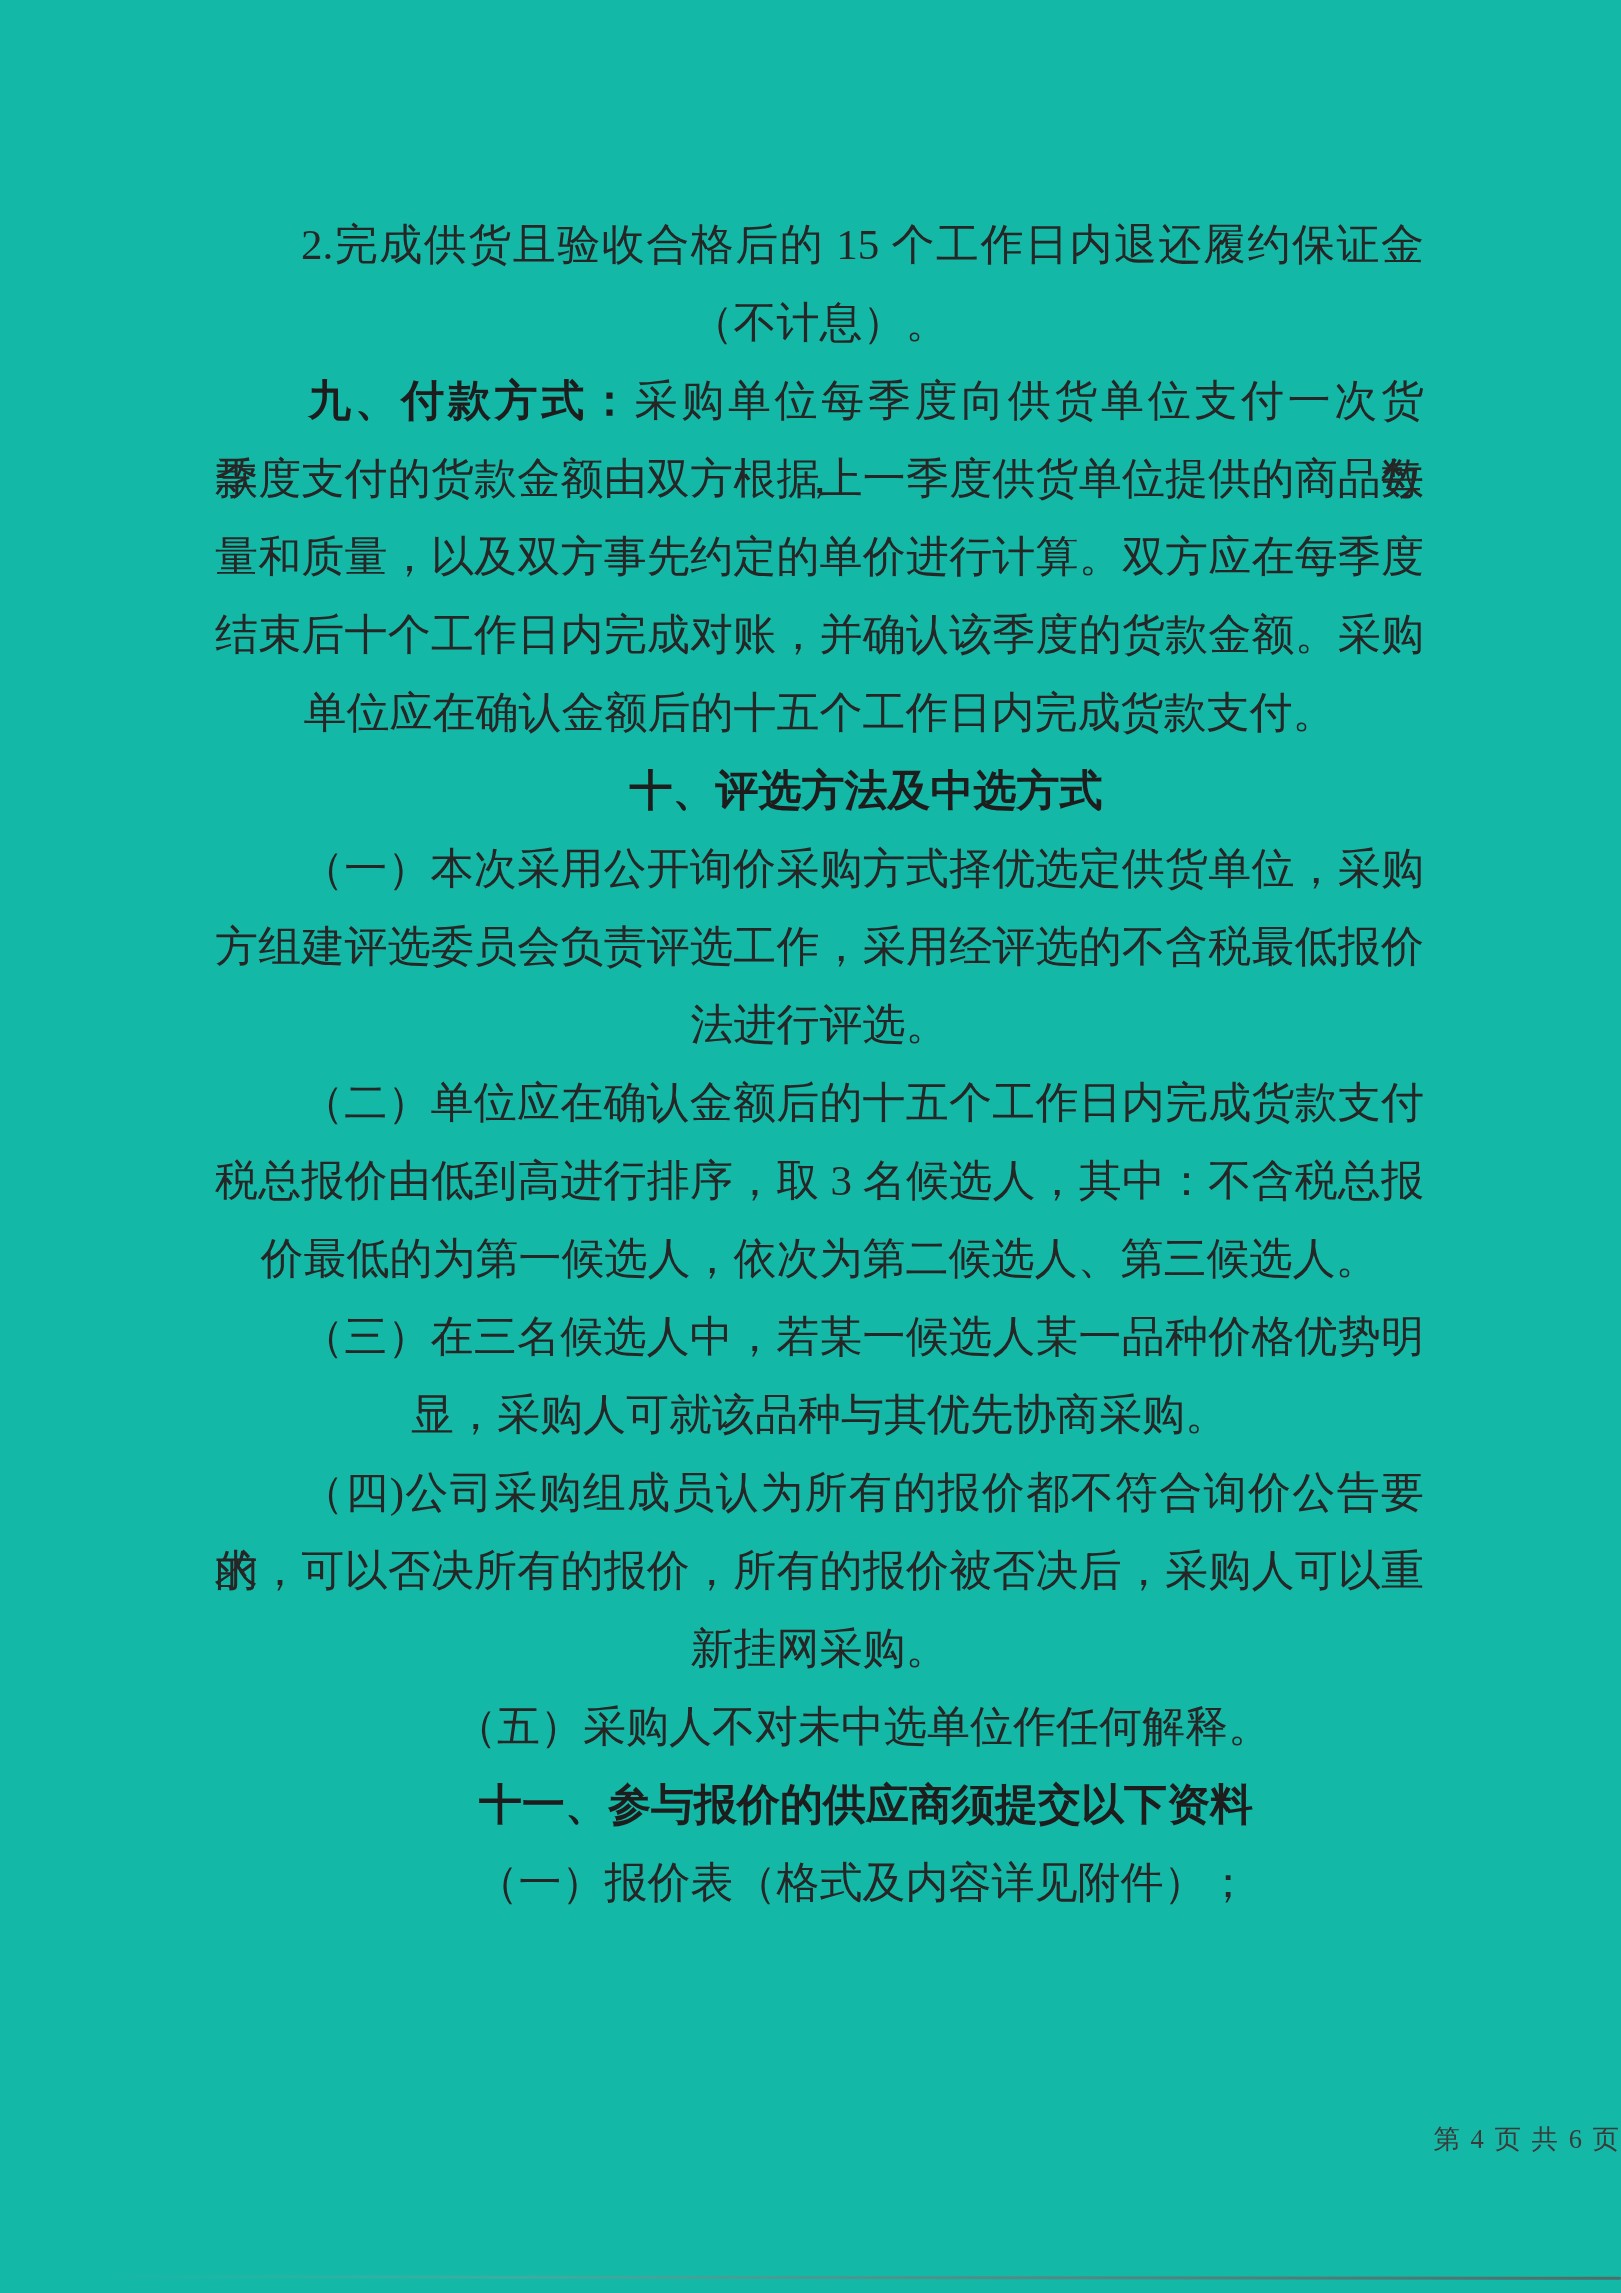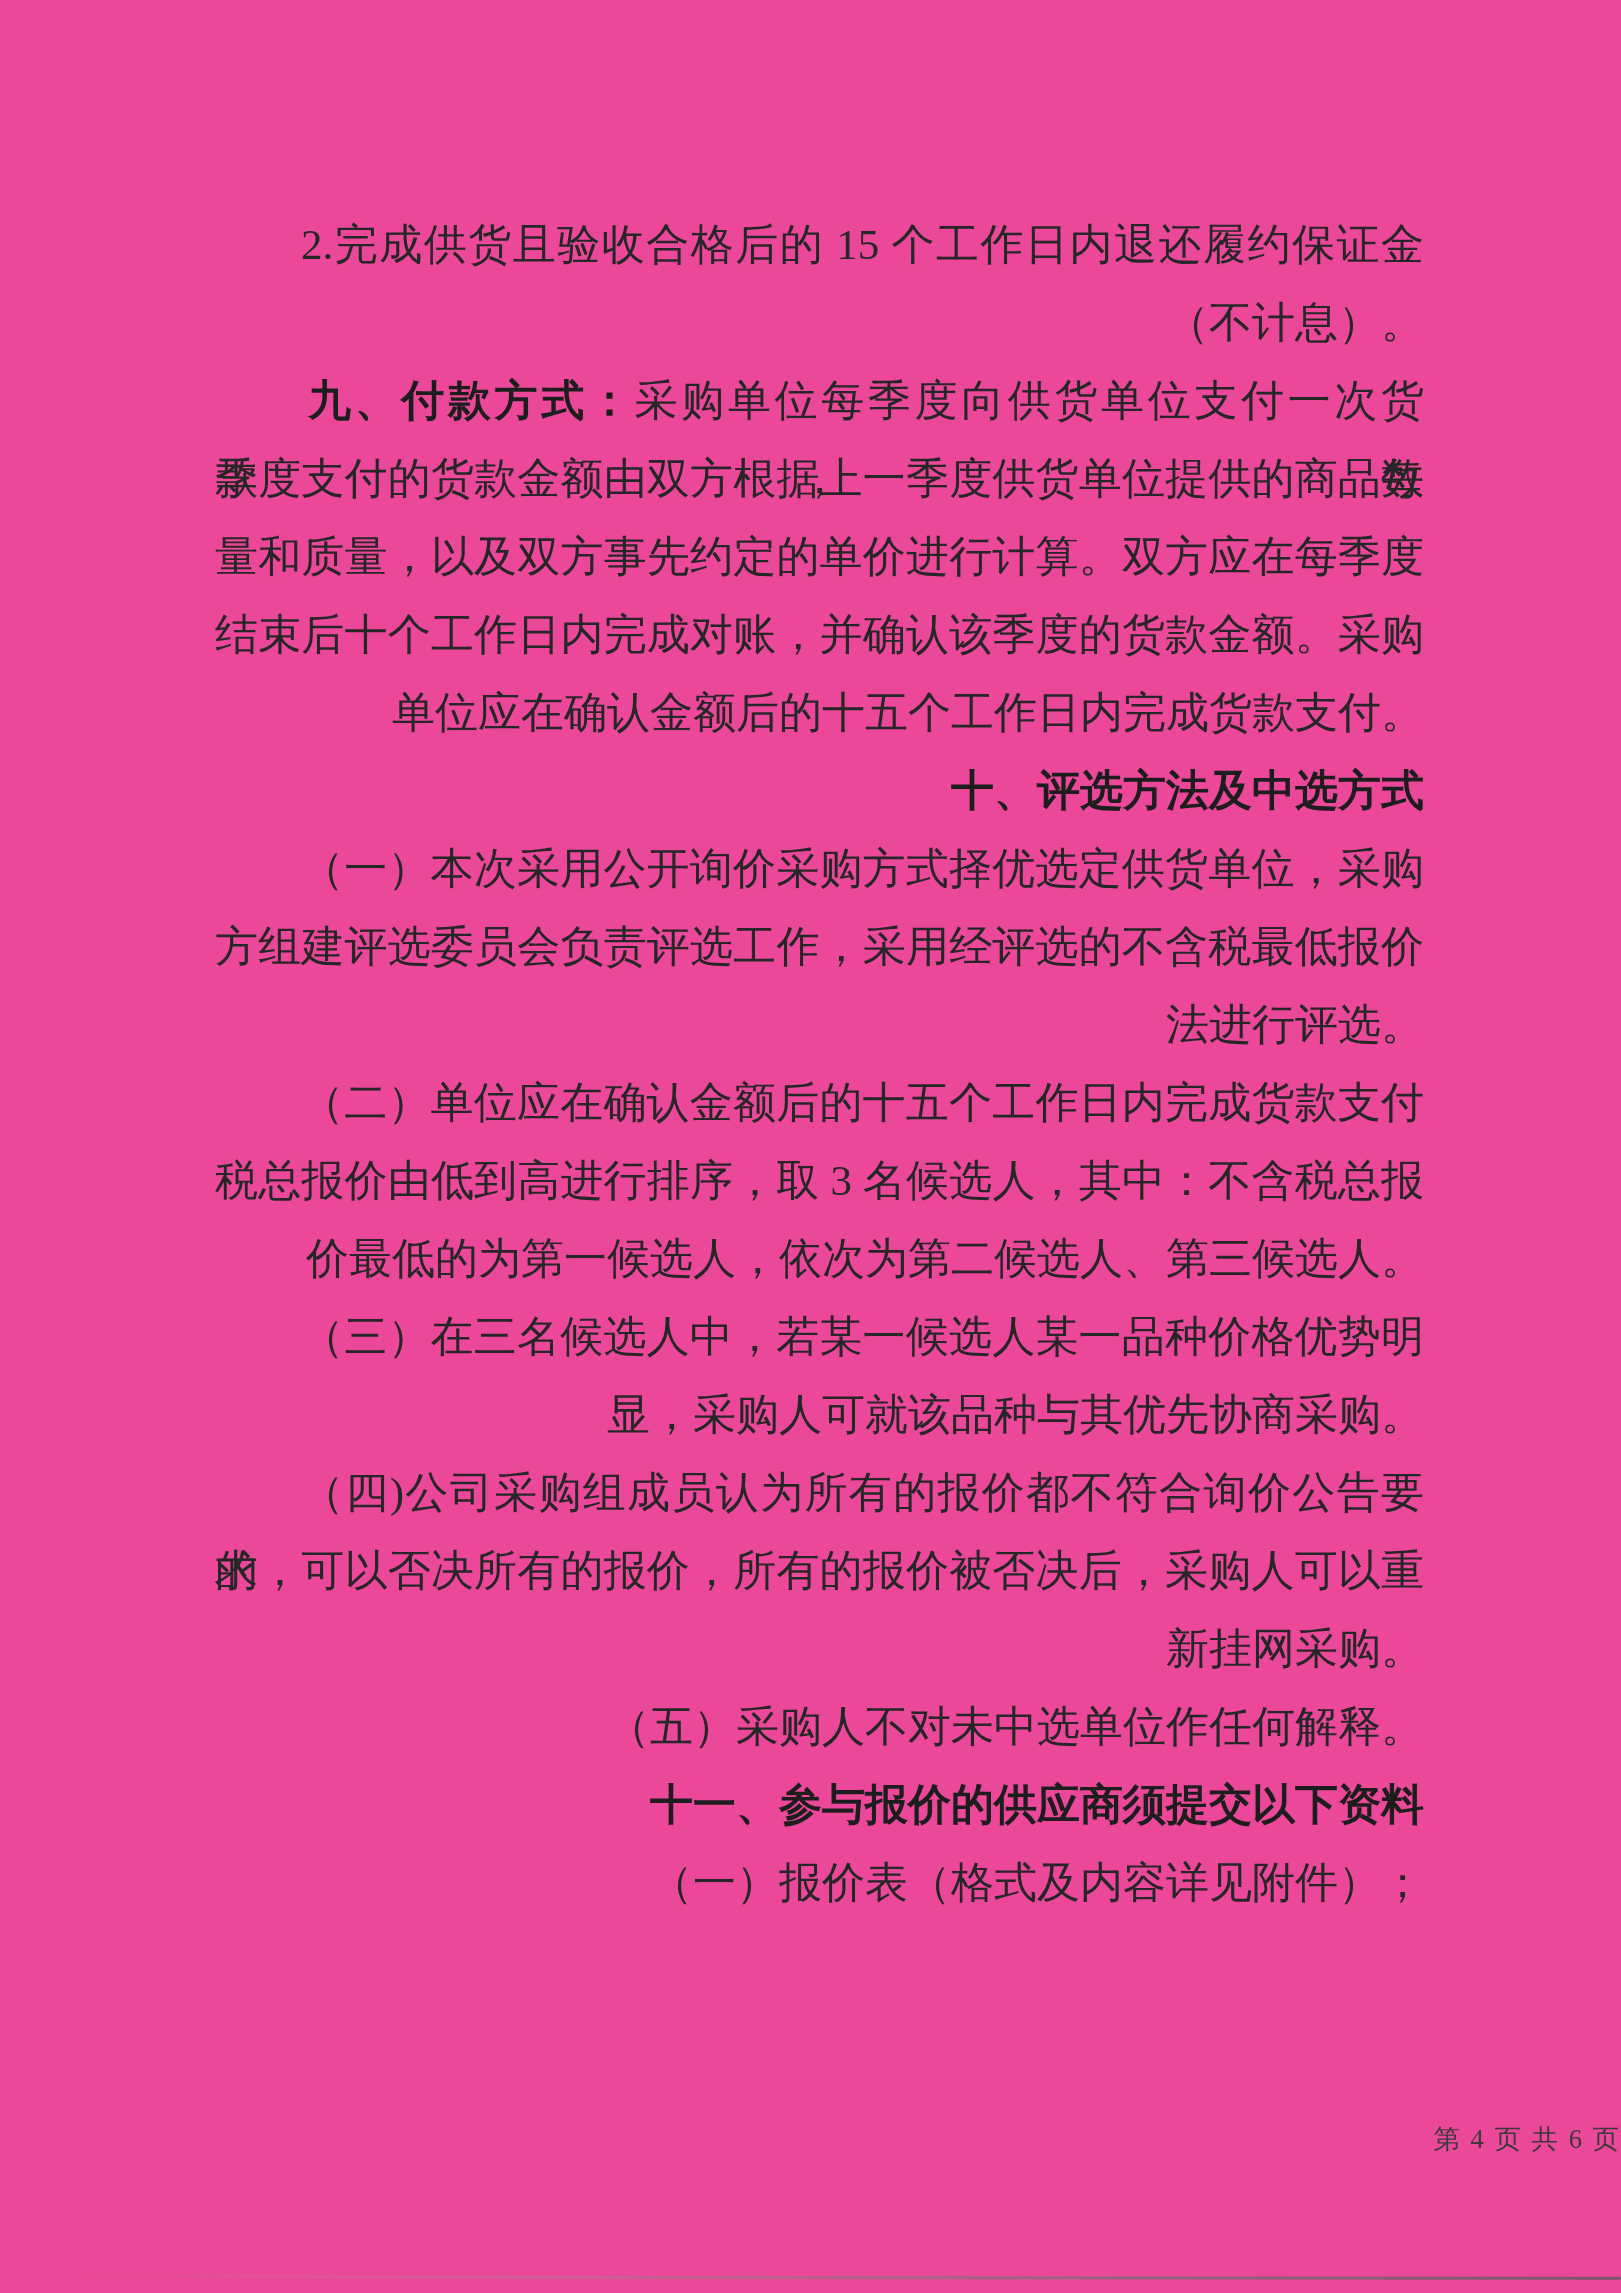--- a/index.html
+++ b/index.html
@@ -5,36 +5,36 @@
   html, body {
     margin: 0;
     padding: 0;
     background: #e8e8e8;
   }
   .page {
     position: relative;
     width: 1621px;
     height: 2294px;
     margin: 0 auto;
-    background: #ec4899;
+    background: #14b8a6;
     overflow: hidden;
     font-family: "Liberation Serif", serif;
   }
   .content {
     position: absolute;
     left: 215px;
     top: 206px;
     width: 1209px;
   }
   .doc-line {
     height: 78px;
     line-height: 78px;
     font-size: 43px;
     color: #262626;
-    text-align: right;
+    text-align: center;
     white-space: normal;
   }
   .doc-line.indent {
     text-indent: 86px;
   }
   .doc-line.stretch {
     text-align: justify;
     text-align-last: justify;
   }
   .run { font-weight: 400; }

